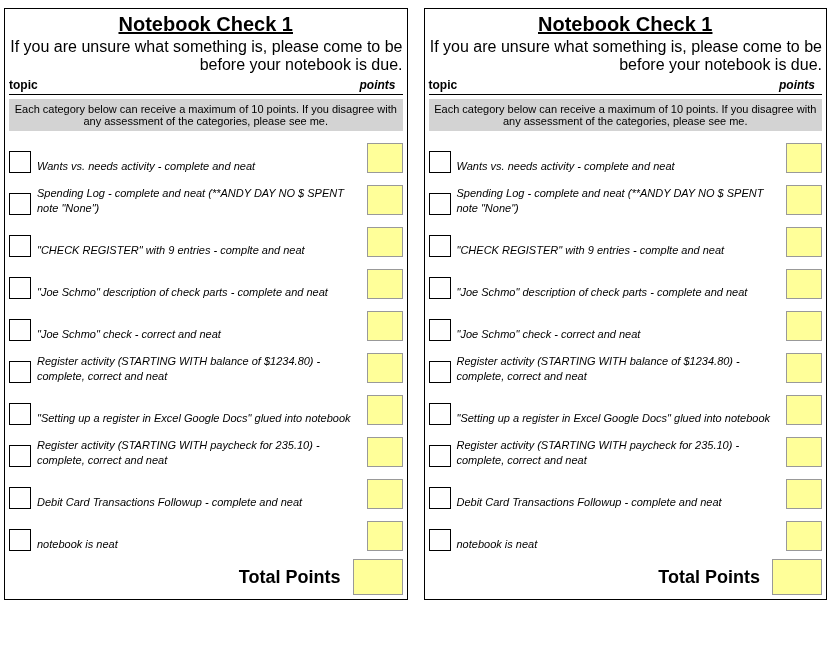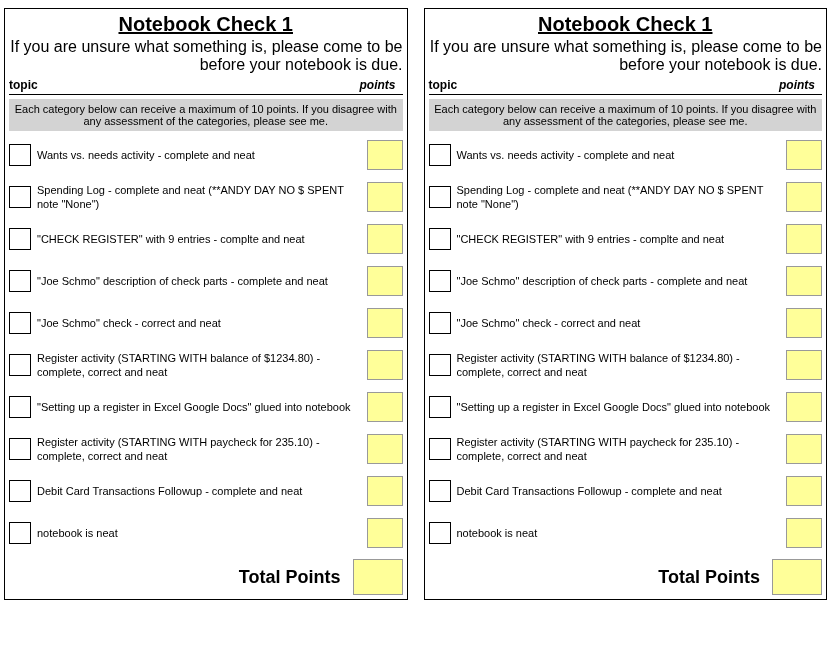--- a/index.html
+++ b/index.html
@@ -56,23 +56,24 @@
     .info-box {
       background: #d3d3d3;
       text-align: center;
       font-size: 11px;
       padding: 4px;
       margin-bottom: 6px;
     }
     .item-row {
       display: flex;
       flex-direction: row;
-      align-items: center;
+      align-items: flex-end;
       margin-bottom: 6px;
       min-height: 36px;
+      font-style: italic;
     }
     .checkbox {
       width: 22px;
       height: 22px;
       border: 1px solid #000;
       background: #fff;
       flex-shrink: 0;
       margin-right: 6px;
     }
     .item-label {

